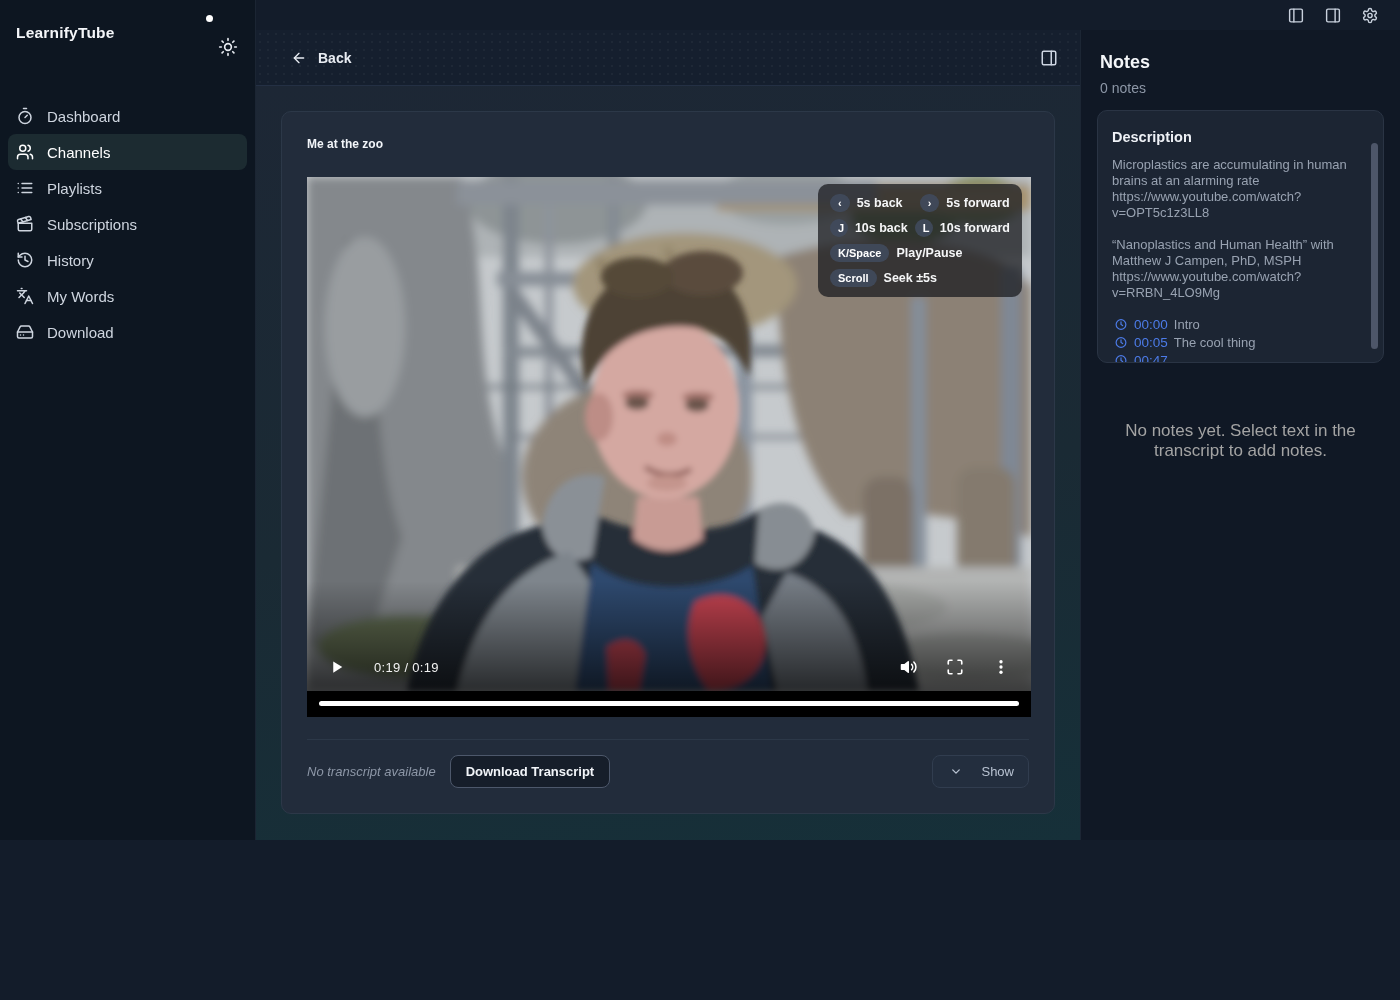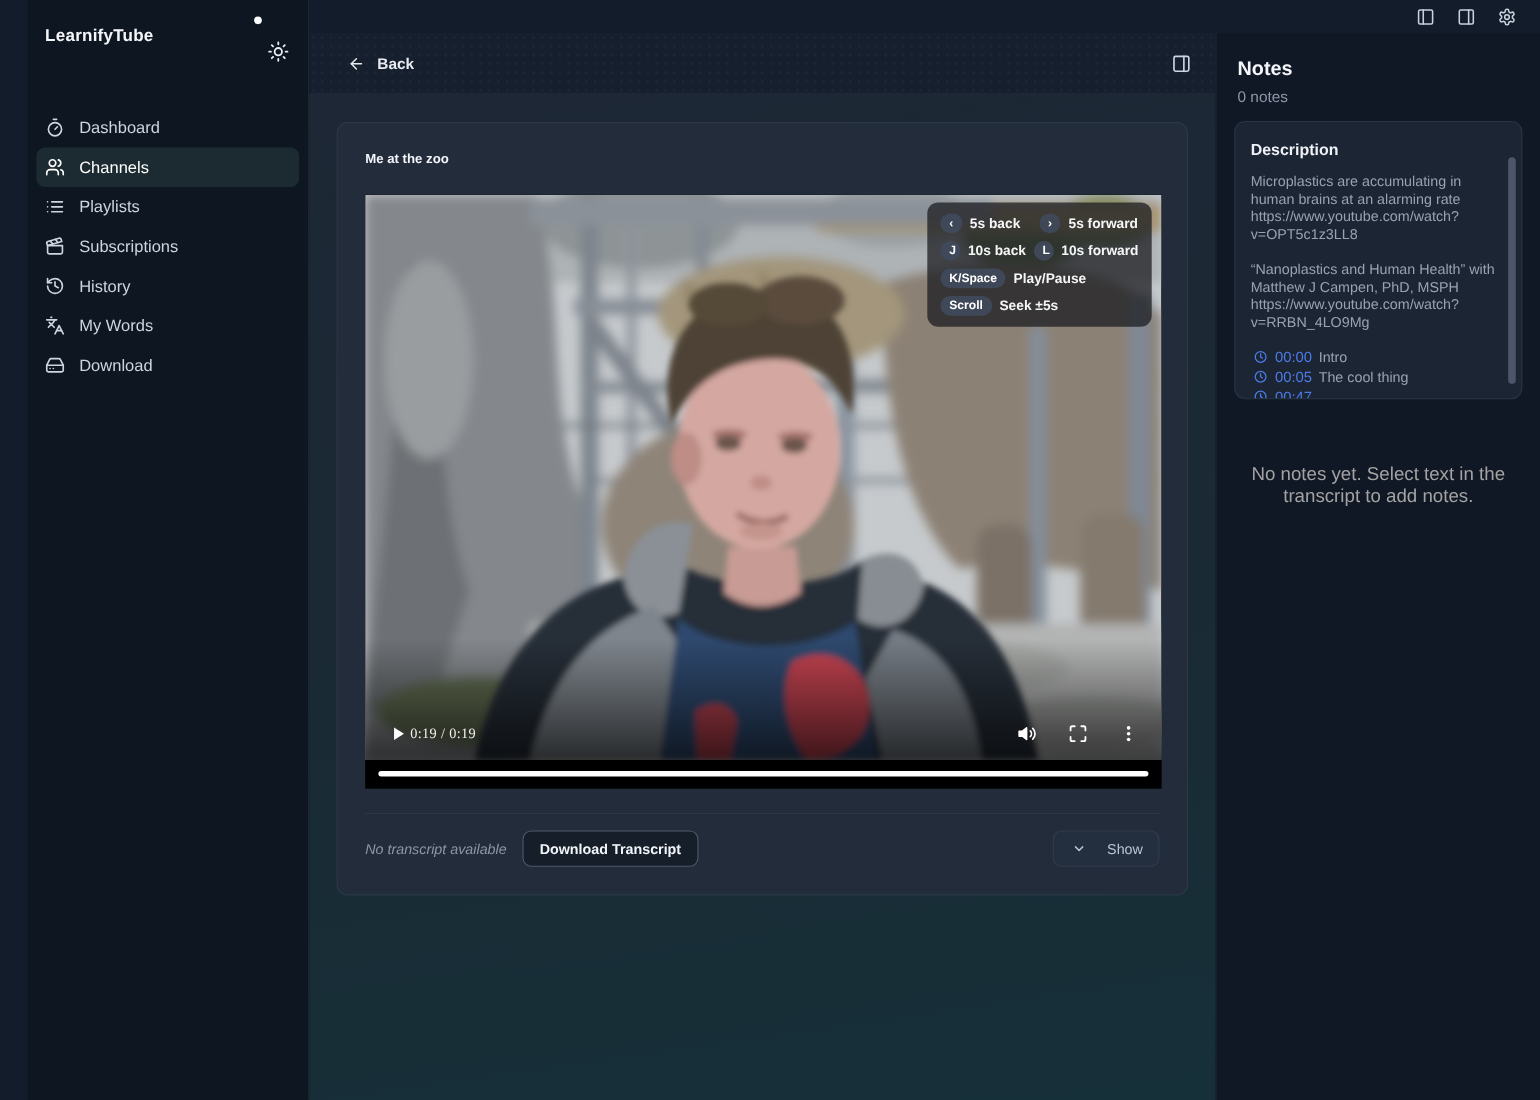--- a/index.html
+++ b/index.html
@@ -1,18 +1,18 @@
 <!DOCTYPE html>
 <html><head>
 <meta charset="utf-8">
 <style>
   * { box-sizing: border-box; }
   html,body { margin:0; padding:0; width:1400px; height:1000px; overflow:hidden;
     background:#131c2a; font-family:"Liberation Sans", sans-serif; }
-  .app { display:flex; width:1400px; height:1000px;padding-left:25px; }
+  .app { display:flex; width:1400px; height:840px; }
 
   
   .sidebar { flex:0 0 256px; background:#0d1621; border-right:1px solid #1b2533;
     position:relative; padding:24px 8px 0; }
   .brand { font-weight:bold; font-size:15.5px; color:#f4f6f9; letter-spacing:.2px; margin-left:8px; }
   .status-dot { position:absolute; top:15px; right:42px; width:7px; height:7px; border-radius:50%; background:#ffffff; }
   .theme-btn { position:absolute; top:37px; right:17px; width:20px; height:20px; color:#e8ecf2; cursor:pointer; }
   .nav { margin-top:56px; display:flex; flex-direction:column; }
   .nav-item { display:flex; align-items:center; gap:13px; height:36px; padding:0 8px;
     border-radius:8px; color:#ced5df; font-size:15px; cursor:pointer; }
@@ -39,21 +39,21 @@
   .card { width:774px; background:#222c3b; border:1px solid #2c3848; border-radius:10px; padding:25px; }
   .card-title { font-size:12px; font-weight:bold; color:#f2f5f9; margin:0 0 26px; }
 
   
   .video { position:relative; width:724px; height:540px; background:#000; overflow:hidden; cursor:pointer; }
   .video-art { position:absolute; left:0; top:0; }
   .vignette { position:absolute; left:0; right:0; bottom:26px; height:110px;
     background:linear-gradient(180deg, transparent, rgba(0,0,0,.68)); }
   .controls { position:absolute; left:0; right:0; bottom:26px; height:48px;
     display:flex; align-items:center; padding:0 21px; color:#fff; }
-  .time { font-size:13px; color:#f2f2f2; margin-left:2px; letter-spacing:.3px;font-family:Liberation Serif, serif; }
+  .time { font-size:13px; color:#f2f2f2; margin-left:28px; letter-spacing:.3px; }
   .ctrl-right { margin-left:auto; display:flex; align-items:center; gap:28px; }
   .ctrl-ic { width:18px; height:18px; color:#ffffff; cursor:pointer; }
   .progress { position:absolute; left:12px; right:12px; bottom:11px; height:5px;
     border-radius:3px; background:#ffffff; cursor:pointer; }
 
   
   .sc-overlay { position:absolute; top:7px; right:9px; width:204px;
     background:rgba(26,27,31,.74); border-radius:10px; padding:10px 12px; color:#f5f6f7; }
   .sc-row { display:flex; align-items:center; gap:7px; margin-bottom:7px;
     font-size:12.5px; font-weight:600; white-space:nowrap; }

